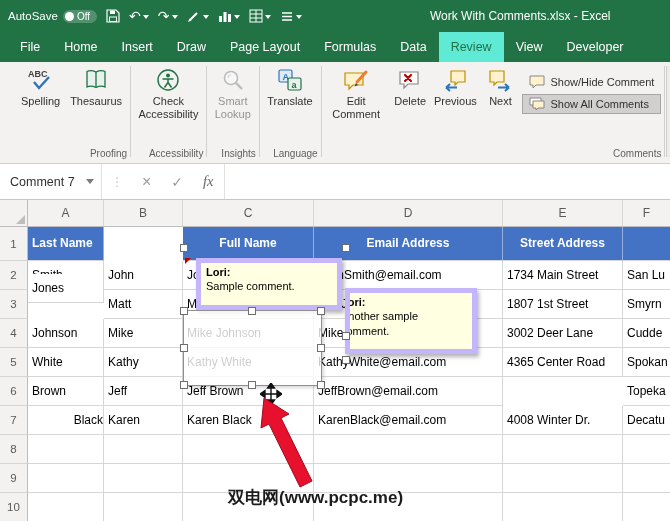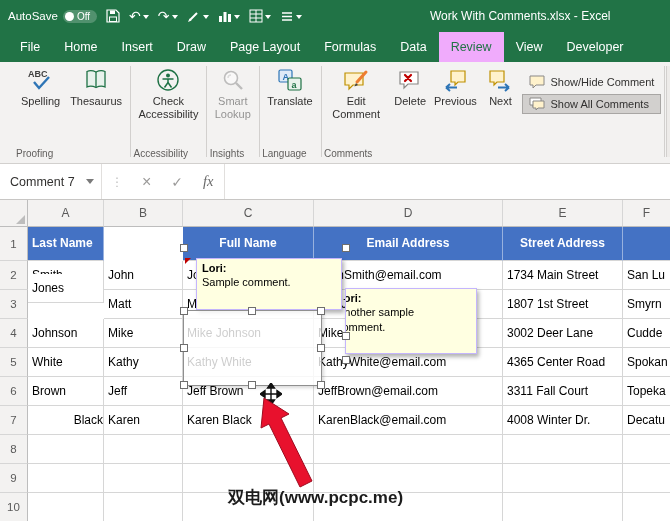--- a/index.html
+++ b/index.html
@@ -12,27 +12,27 @@
   .as-pill{display:flex;align-items:center;gap:3px;background:rgba(255,255,255,.22);border-radius:8px;padding:1px 7px 1px 2px;font-size:10px}
   .as-dot{width:9px;height:9px;border-radius:50%;background:#fff;display:inline-block}
   .tb-icon{display:flex;align-items:center;gap:2px;height:32px}
   .uglyph{font-size:14px;line-height:32px}
   .caret-w{width:0;height:0;border-left:3px solid transparent;border-right:3px solid transparent;border-top:4px solid #fff;margin-top:2px}
   .tb-title{position:absolute;left:430px;top:0;line-height:32px;font-size:12px;white-space:nowrap}
 
   
   .tabbar{position:absolute;left:0;top:32px;width:670px;height:30px;background:#217346;display:flex;padding-left:8px;box-sizing:border-box}
   .tab{color:#fff;font-size:12.5px;line-height:30px;padding:0 12px;white-space:nowrap;cursor:default}
-  .tab.active{background:#f0abfc;color:#217346}
+  .tab.active{background:#5eead4;color:#217346}
 
   
   .ribbon{position:absolute;left:0;top:62px;width:670px;height:102px;background:#F3F2F1;border-bottom:1px solid #D2D0CE;display:flex;box-sizing:border-box;padding-left:14px;overflow:hidden}
   .rgroup{display:flex;flex-direction:column;padding:2px 2px 0}
   .rbtns{flex:1;display:flex;align-items:flex-start}
-  .glabel{height:17px;font-size:10px;color:#605E5C;text-align:left;line-height:15px}
+  .glabel{height:17px;font-size:10px;color:#605E5C;text-align:right;line-height:15px}
   .bigbtn{display:flex;flex-direction:column;align-items:center;padding:4px 5px 0;min-width:44px;height:80px;box-sizing:border-box}
   .bigbtn .blabel{font-size:11px;color:#323130;text-align:center;line-height:1.15;margin-top:3px;max-width:64px}
   .bigbtn.disabled{opacity:.5;filter:grayscale(1)}
   .stack{display:flex;flex-direction:column;padding-top:7px}
   .smallbtn{display:flex;align-items:center;gap:5px;font-size:11px;color:#323130;padding:2px 6px;margin:1px 0;border:1px solid transparent;white-space:nowrap}
   .smallbtn.pressed{background:#D2D0CE;border-color:#A8A6A4}
   .gsep{width:1px;background:#D2D0CE;margin:4px 1px 6px}
   .partialgrp{width:9px;background:#EDEBE9;border-left:1px solid #D2D0CE;margin:4px 0 6px}
 
   
@@ -50,21 +50,21 @@
   .cell,.colhdr,.rowhdr,.corner{position:absolute;box-sizing:border-box;overflow:hidden;white-space:nowrap}
   .cell{background:#fff;border-right:1px solid #D6D6D6;border-bottom:1px solid #D6D6D6;font-size:12px;color:#000;padding-left:4px}
   .cell.hdrcell{background:#4472C4;color:#fff;font-weight:bold;border-right:1px solid rgba(255,255,255,.45);font-size:12px}
   .cell.center{text-align:center;padding-left:0}
   .colhdr{background:#F3F2F1;color:#5a5a5a;font-size:12px;text-align:center;border-right:1px solid #D6D6D6;border-bottom:1px solid #BDBDBD;line-height:26px}
   .rowhdr{background:#F3F2F1;color:#5a5a5a;font-size:11.5px;text-align:center;border-right:1px solid #BDBDBD;border-bottom:1px solid #D6D6D6}
   .corner{background:#F3F2F1;border-right:1px solid #BDBDBD;border-bottom:1px solid #BDBDBD}
   .ctri{position:absolute;right:2px;bottom:2px;width:0;height:0;border-left:9px solid transparent;border-bottom:9px solid #BDBDBD}
 
   
-  .comment{position:absolute;background:#FFFFE1;border:1px solid #c4b5fd;box-shadow:2px 3px 4px rgba(0,0,0,.3);font-size:11px;line-height:1.3;color:#000;padding:2px 5px;box-sizing:border-box;z-index:5}
+  .comment{position:absolute;background:#FFFFE1;border:5px solid #c4b5fd;box-shadow:2px 3px 4px rgba(0,0,0,.3);font-size:11px;line-height:1.3;color:#000;padding:2px 5px;box-sizing:border-box;z-index:5}
   .comment .author{font-weight:bold}
   #comment2{overflow:hidden}
   #comment2 .shift{margin-left:-14px;width:150px}
   .whitebox{position:absolute;left:183px;top:310px;width:137px;height:74px;background:rgba(255,255,255,.8);border:1px solid #8f8f8f;box-shadow:2px 2px 3px rgba(0,0,0,.15);z-index:6}
   .handle{position:absolute;width:6px;height:6px;background:#fff;border:1px solid #6e6e6e;z-index:8;box-sizing:content-box}
   .anchor-tri{position:absolute;left:185px;top:258px;width:0;height:0;border-top:6px solid #C00000;border-right:6px solid transparent;z-index:7}
   .movecur{position:absolute;left:260px;top:383px;z-index:9}
   .arrow-overlay{position:absolute;left:0;top:0;width:670px;height:521px;z-index:11;pointer-events:none}
   .watermark{position:absolute;left:228px;top:486px;font-size:17px;font-weight:600;color:#1c1c1c;z-index:10;white-space:nowrap}
 </style>
@@ -324,21 +324,20 @@
       <div class="cell" style="left: 28px; top: 348px; width: 76px; height: 29px; line-height: 28px;">White</div>
       <div class="cell" style="left: 104px; top: 348px; width: 79px; height: 29px; line-height: 28px;">Kathy</div>
       <div class="cell" style="left: 183px; top: 348px; width: 131px; height: 29px; line-height: 28px;">Kathy White</div>
       <div class="cell" style="left: 314px; top: 348px; width: 189px; height: 29px; line-height: 28px;">KathyWhite@email.com</div>
       <div class="cell" style="left: 503px; top: 348px; width: 120px; height: 29px; line-height: 28px;">4365 Center Road</div>
       <div class="cell" style="left: 623px; top: 348px; width: 48px; height: 29px; line-height: 28px;">Spokan</div>
       <div class="cell" style="left: 28px; top: 377px; width: 76px; height: 29px; line-height: 28px;">Brown</div>
       <div class="cell" style="left: 104px; top: 377px; width: 79px; height: 29px; line-height: 28px;">Jeff</div>
       <div class="cell" style="left: 183px; top: 377px; width: 131px; height: 29px; line-height: 28px;">Jeff Brown</div>
       <div class="cell" style="left: 314px; top: 377px; width: 189px; height: 29px; line-height: 28px;">JeffBrown@email.com</div>
-      <div class="cell" style="left: 503px; top: 377px; width: 120px; height: 29px; line-height: 28px;">3311 Fall Court</div>
       <div class="cell" style="left: 623px; top: 377px; width: 48px; height: 29px; line-height: 28px;">Topeka</div>
       <div class="cell" style="left: 28px; top: 406px; width: 76px; height: 29px; line-height: 28px; text-align: right;">Black</div>
       <div class="cell" style="left: 104px; top: 406px; width: 79px; height: 29px; line-height: 28px;">Karen</div>
       <div class="cell" style="left: 183px; top: 406px; width: 131px; height: 29px; line-height: 28px;">Karen Black</div>
       <div class="cell" style="left: 314px; top: 406px; width: 189px; height: 29px; line-height: 28px;">KarenBlack@email.com</div>
       <div class="cell" style="left: 503px; top: 406px; width: 120px; height: 29px; line-height: 28px;">4008 Winter Dr.</div>
       <div class="cell" style="left: 623px; top: 406px; width: 48px; height: 29px; line-height: 28px;">Decatu</div>
       <div class="cell" style="left: 28px; top: 435px; width: 76px; height: 29px; line-height: 28px;"></div>
       <div class="cell" style="left: 104px; top: 435px; width: 79px; height: 29px; line-height: 28px;"></div>
       <div class="cell" style="left: 183px; top: 435px; width: 131px; height: 29px; line-height: 28px;"></div>

